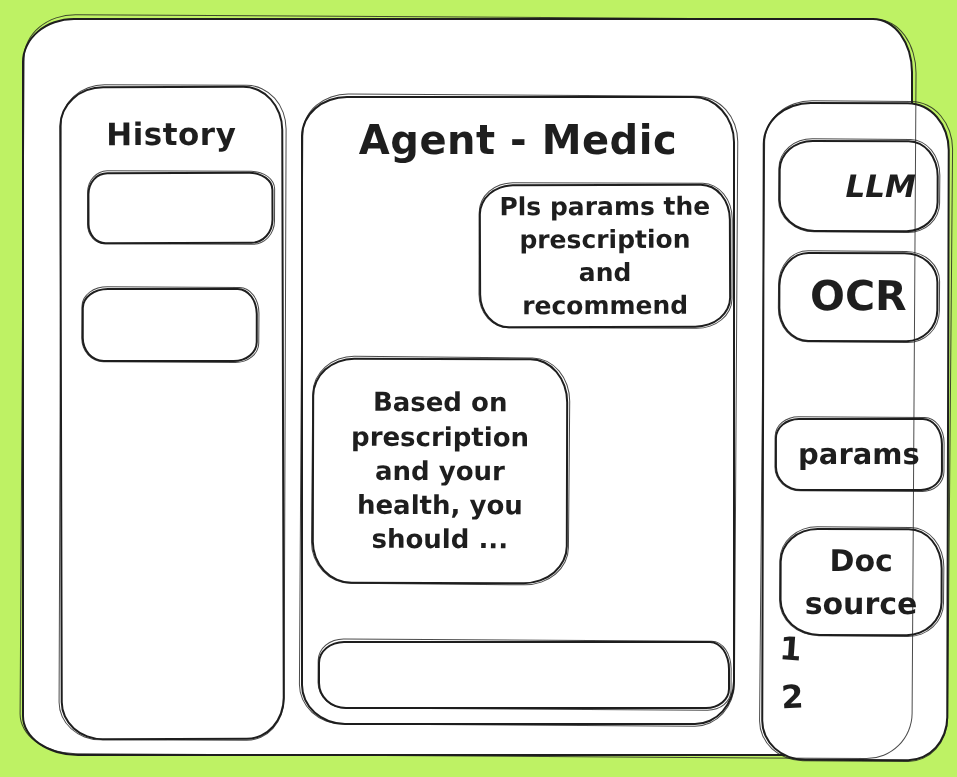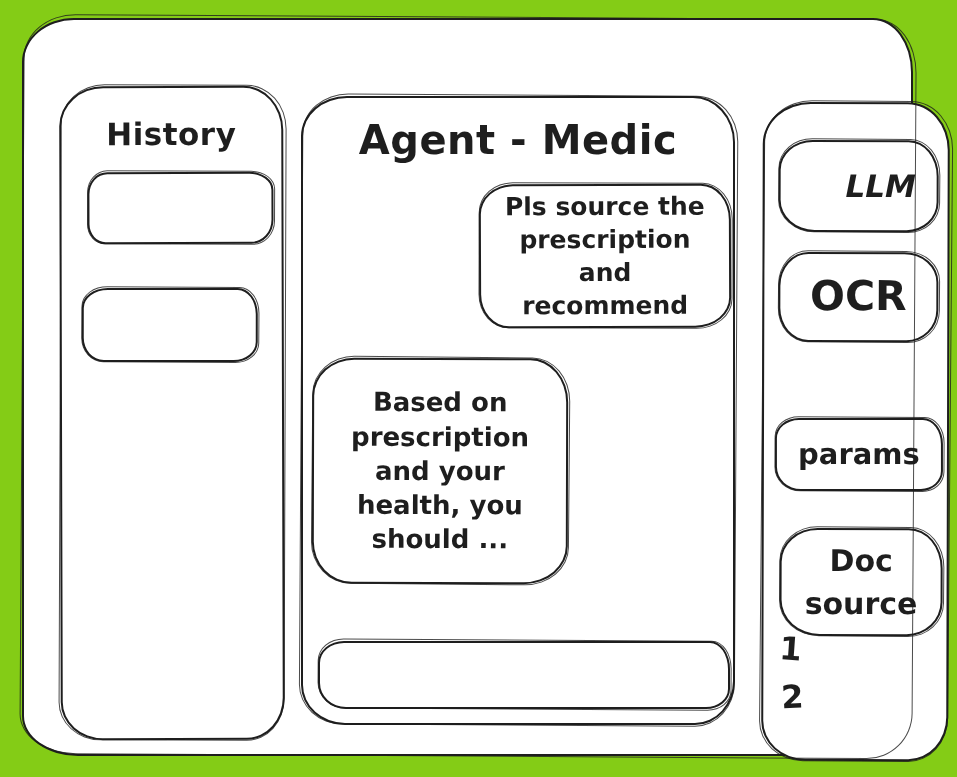--- a/index.html
+++ b/index.html
@@ -5,21 +5,21 @@
   :root { --ink: #1e1e1e; }
   * { box-sizing: border-box; }
   html, body { margin: 0; padding: 0; }
   body {
     width: 957px; height: 777px;
     background: #ffffff;
     font-family: "DejaVu Sans", sans-serif;
     color: var(--ink);
     overflow: hidden;
   }
-  .canvas { position: relative; width: 957px; height: 777px; background: #84cc16; }
+  .canvas { position: relative; width: 957px; height: 777px; background: #bef264; }
 
   
   .sketch {
     position: absolute;
     background: #fff;
     border: 2.4px solid var(--ink);
   }
   .sketch::after {                
     content: "";
     position: absolute;
@@ -149,21 +149,21 @@
   <div class="sketch frame">
 
     <div class="sketch history-panel">
       <div class="panel-title history-title">History</div>
       <div class="sketch history-item-1"></div>
       <div class="sketch history-item-2"></div>
     </div>
 
     <div class="sketch chat-panel">
       <div class="panel-title chat-title">Agent - Medic</div>
-      <div class="sketch bubble bubble-user">Pls source the prescription and recommend</div>
+      <div class="sketch bubble bubble-user">Pls params the prescription and recommend</div>
       <div class="sketch bubble bubble-assistant">Based on prescription and your health, you should ...</div>
       <div class="sketch chat-input"></div>
     </div>
 
     <div class="sketch tools-panel">
       <div class="sketch tool-button btn-llm">LLM</div>
       <div class="sketch tool-button btn-ocr">OCR</div>
       <div class="sketch tool-button btn-params">params</div>
       <div class="sketch tool-button btn-doc">Doc source</div>
       <div class="doc-number doc-number-1">1</div>

